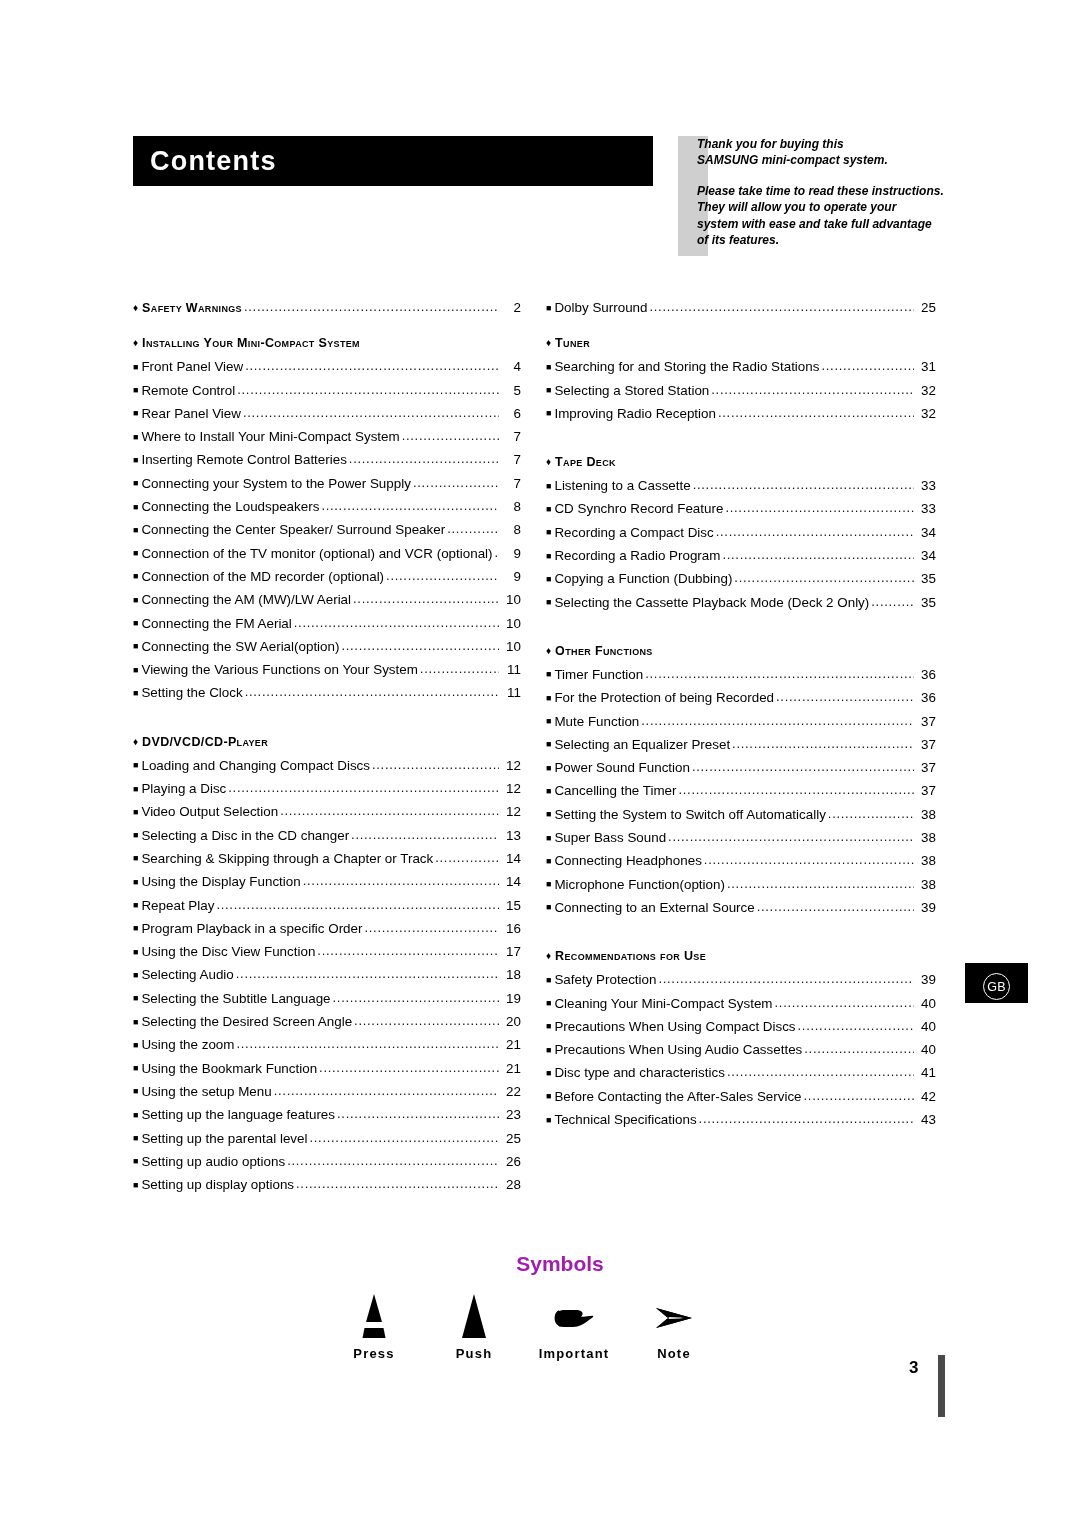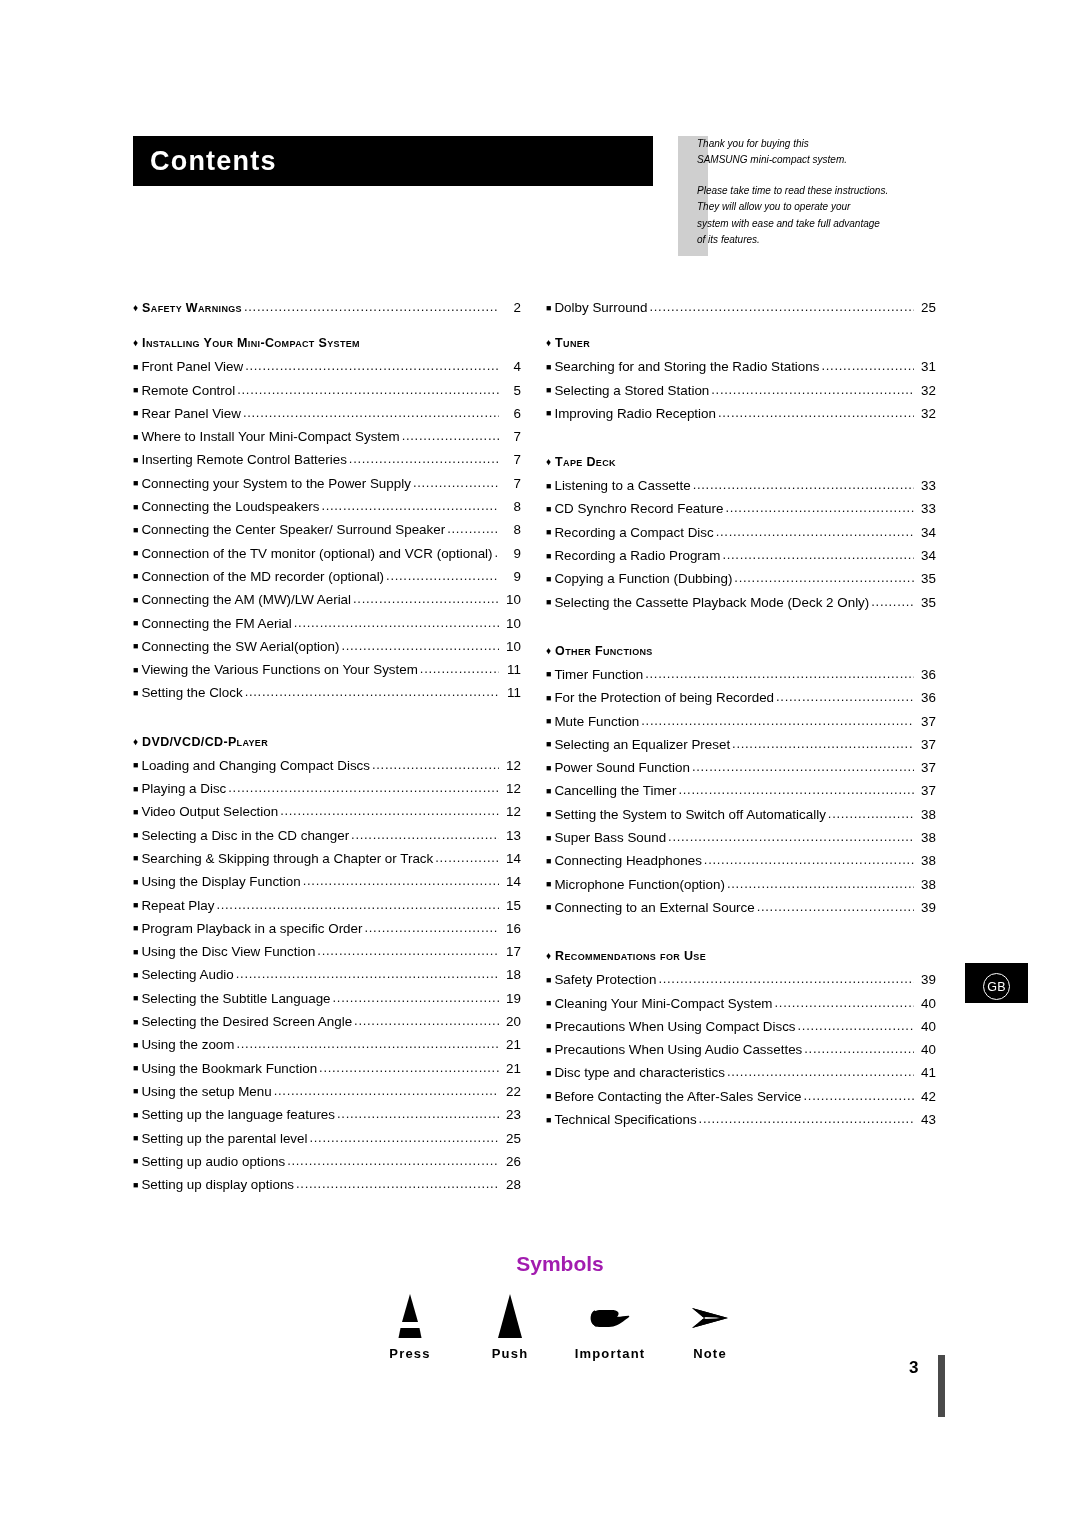--- a/index.html
+++ b/index.html
@@ -50,23 +50,23 @@
     position: absolute;
     left: 0;
     top: 0;
     width: 30px;
     height: 120px;
     background: #cfcfcf;
   }
   .intro-text {
     position: relative;
     padding-left: 19px;
-    font-size: 10px;
+    font-size: 12px;
     font-style: italic;
-    font-weight: normal;
+    font-weight: bold;
     line-height: 16.4px;
     color: #000;
   }
   .intro-para2 { margin-top: 14px; }
   .intro-line { display: block; white-space: nowrap; }
 
   
   .toc-col {
     position: absolute;
     top: 300px;
@@ -180,21 +180,21 @@
   }
   .symbols-title {
     text-align: center;
     font-size: 21px;
     font-weight: bold;
     color: #a21caf;
     margin-bottom: 12px;
   }
   .symbols-row {
     display: flex;
-    justify-content: center;
+    justify-content: flex-start;
     align-items: flex-end;
     padding: 0 24px;
   }
   .symbol-item {
     width: 100px;
     text-align: center;
   }
   .symbol-glyph {
     height: 52px;
     display: flex;

